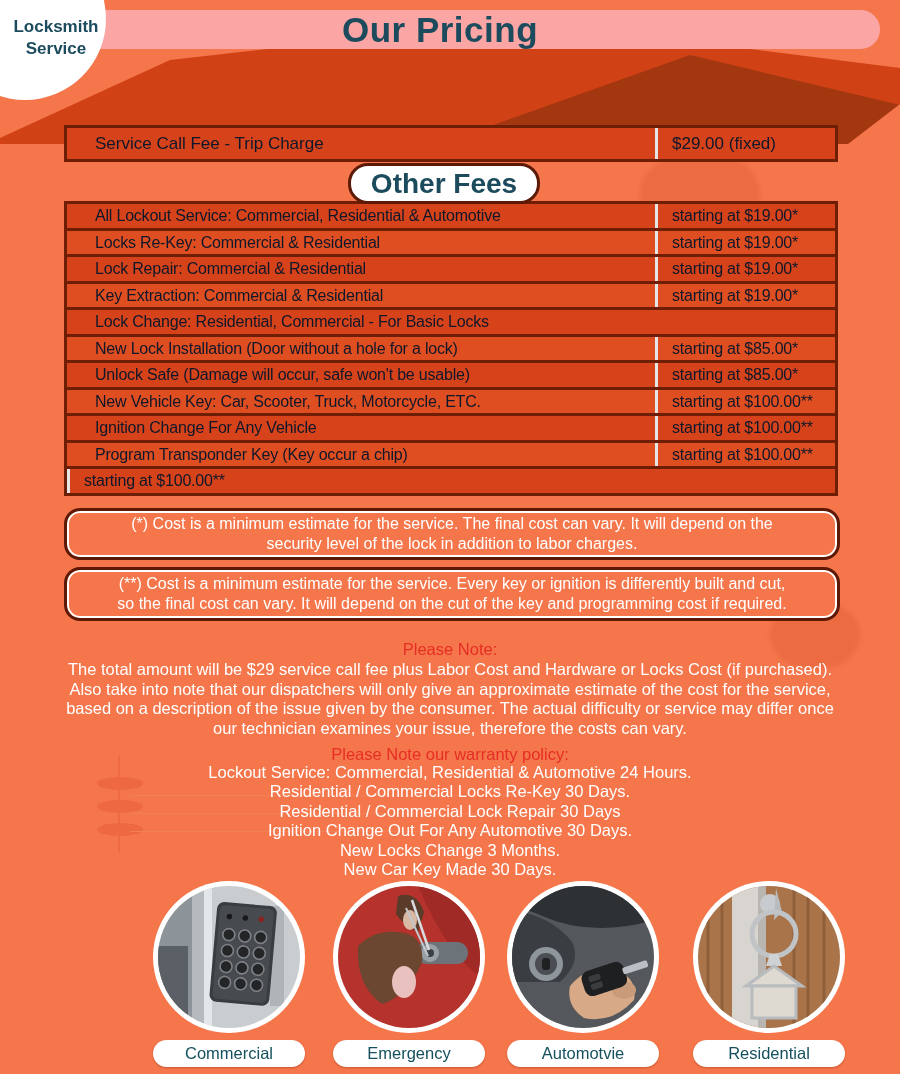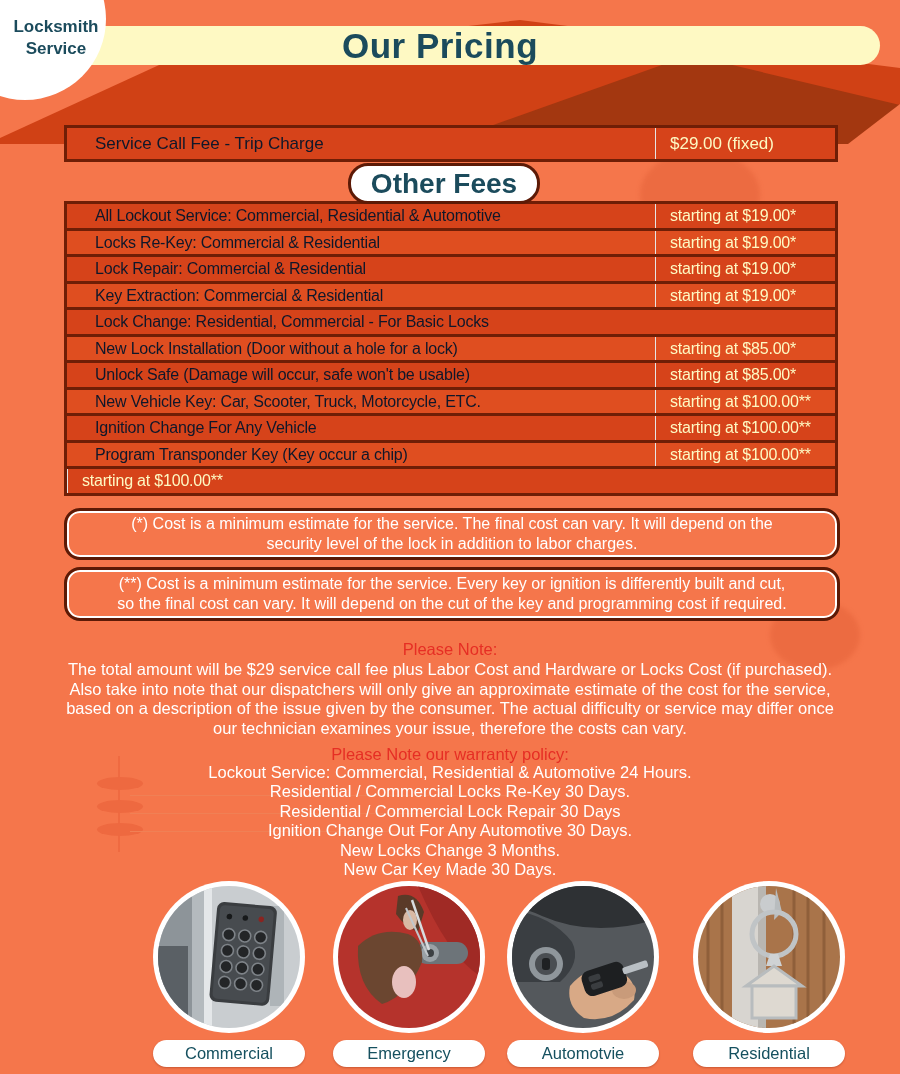--- a/index.html
+++ b/index.html
@@ -17,43 +17,43 @@
     background:#a33710;
     clip-path:polygon(440px 144px,690px 55px,900px 105px,860px 144px);}
   .deco-band-coral{left:0; top:930; width:900px; height:144px;
     background:#f5764b;
     clip-path:polygon(848px 144px,900px 104px,900px 144px);}
   .deco-vline{left:118px; top:756px; width:2px; height:96px; background:#ef6a41;}
   .deco-ellipse{width:46px; height:13px; border-radius:50%; background:#ee6940;}
   .deco-hline{height:1px; background:#f08055; width:430px; left:130px;}
   .deco-blob{border-radius:50%; background:rgba(220,90,50,.35); filter:blur(2px);}
   
-  .title-band{position:absolute; left:0; top:26px; width:880px; height:39px;
-    background:#fef9c3; border-radius:0 20px 20px 0; z-index:2;
+  .title-band{position:absolute; left:0; top:10px; width:880px; height:39px;
+    background:#fca5a5; border-radius:0 20px 20px 0; z-index:2;
     display:flex; align-items:center; justify-content:center;}
   .title-band .title{font-size:35px; font-weight:bold; color:#1b4b5c; letter-spacing:.5px;}
   .brand-circle{position:absolute; left:-56px; top:-62px; width:162px; height:162px;
     border-radius:50%; background:#ffffff; z-index:3;}
   .brand-text{position:absolute; left:0; top:16px; width:112px; z-index:4;
     text-align:center; font-size:17px; line-height:22px; font-weight:bold; color:#1b4b5c;}
   
   .badge{position:absolute; left:348px; width:192px; height:41px; z-index:2;
     background:#ffffff; border:3px solid #5c1a06; border-radius:20px;
     display:flex; align-items:center; justify-content:center;
     font-size:28px; font-weight:bold; color:#1b4b5c; box-sizing:border-box;}
   
   .fee-table{position:absolute; left:64px; width:774px; box-sizing:border-box;
     border:3px solid #6f1e06; z-index:1;}
   .fee-row{display:flex; background:#d6431a;}
   .fee-row.alt{background:#df4e20;}
   .fee-row + .fee-row{border-top:3px solid #6f1e06;}
   .fee-service{flex:1; color:#0f172a; padding-left:28px; box-sizing:border-box;
     white-space:nowrap; overflow:hidden;}
-  .fee-price{width:180px; color:#fef9c3; padding-left:14px; box-sizing:border-box;
-    border-left:1px solid #e5e5e5; white-space:nowrap;}
+  .fee-price{width:180px; color:#0f172a; padding-left:14px; box-sizing:border-box;
+    border-left:3px solid #e5e5e5; white-space:nowrap;}
   .basic .fee-service,.basic .fee-price{font-size:17px; line-height:31px;}
   .other .fee-service,.other .fee-price{font-size:16px; line-height:23.5px; letter-spacing:-.2px;}
   
   .note-box{position:absolute; left:64px; width:776px; box-sizing:border-box; z-index:1;
     background:#f5764b; border:3px solid #5c1a06; border-radius:16px;
     box-shadow:inset 0 0 0 2px #ffffff;
     display:flex; align-items:center; justify-content:center; text-align:center;
     color:#ffffff; font-size:16px; line-height:20px; padding:20px 44px;}
   
   .red-heading{position:absolute; width:900px; text-align:center; z-index:1;

